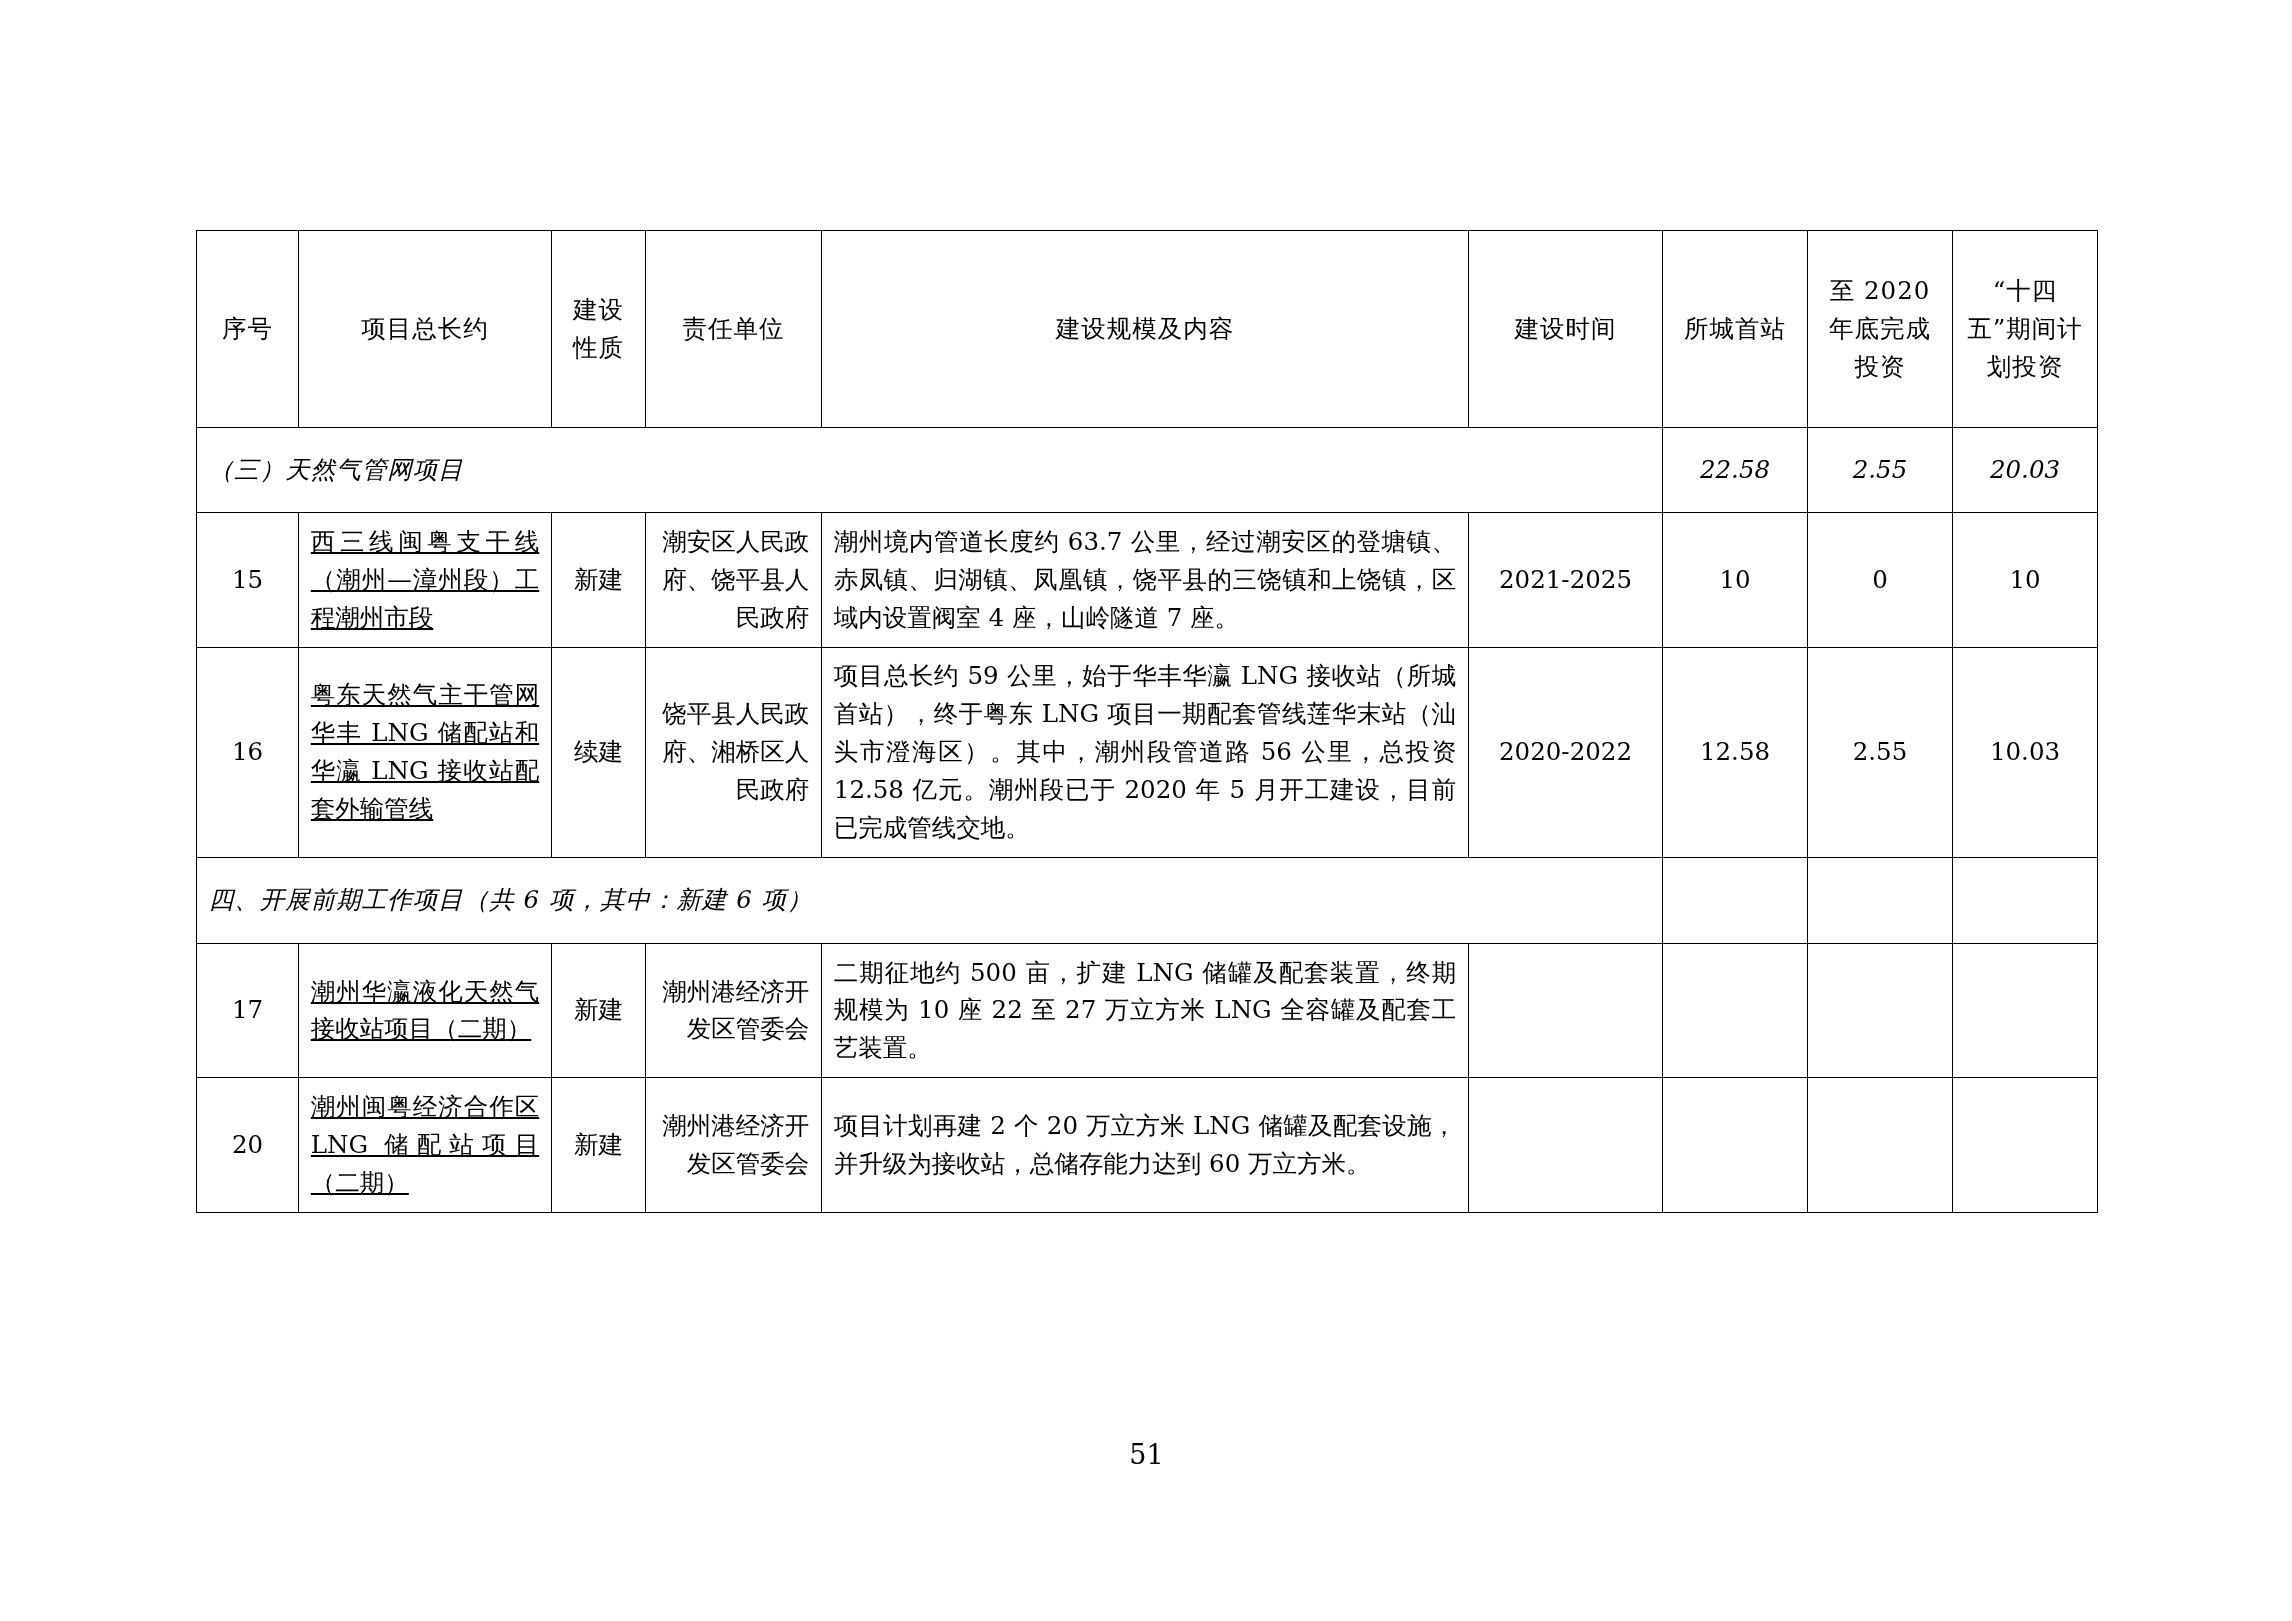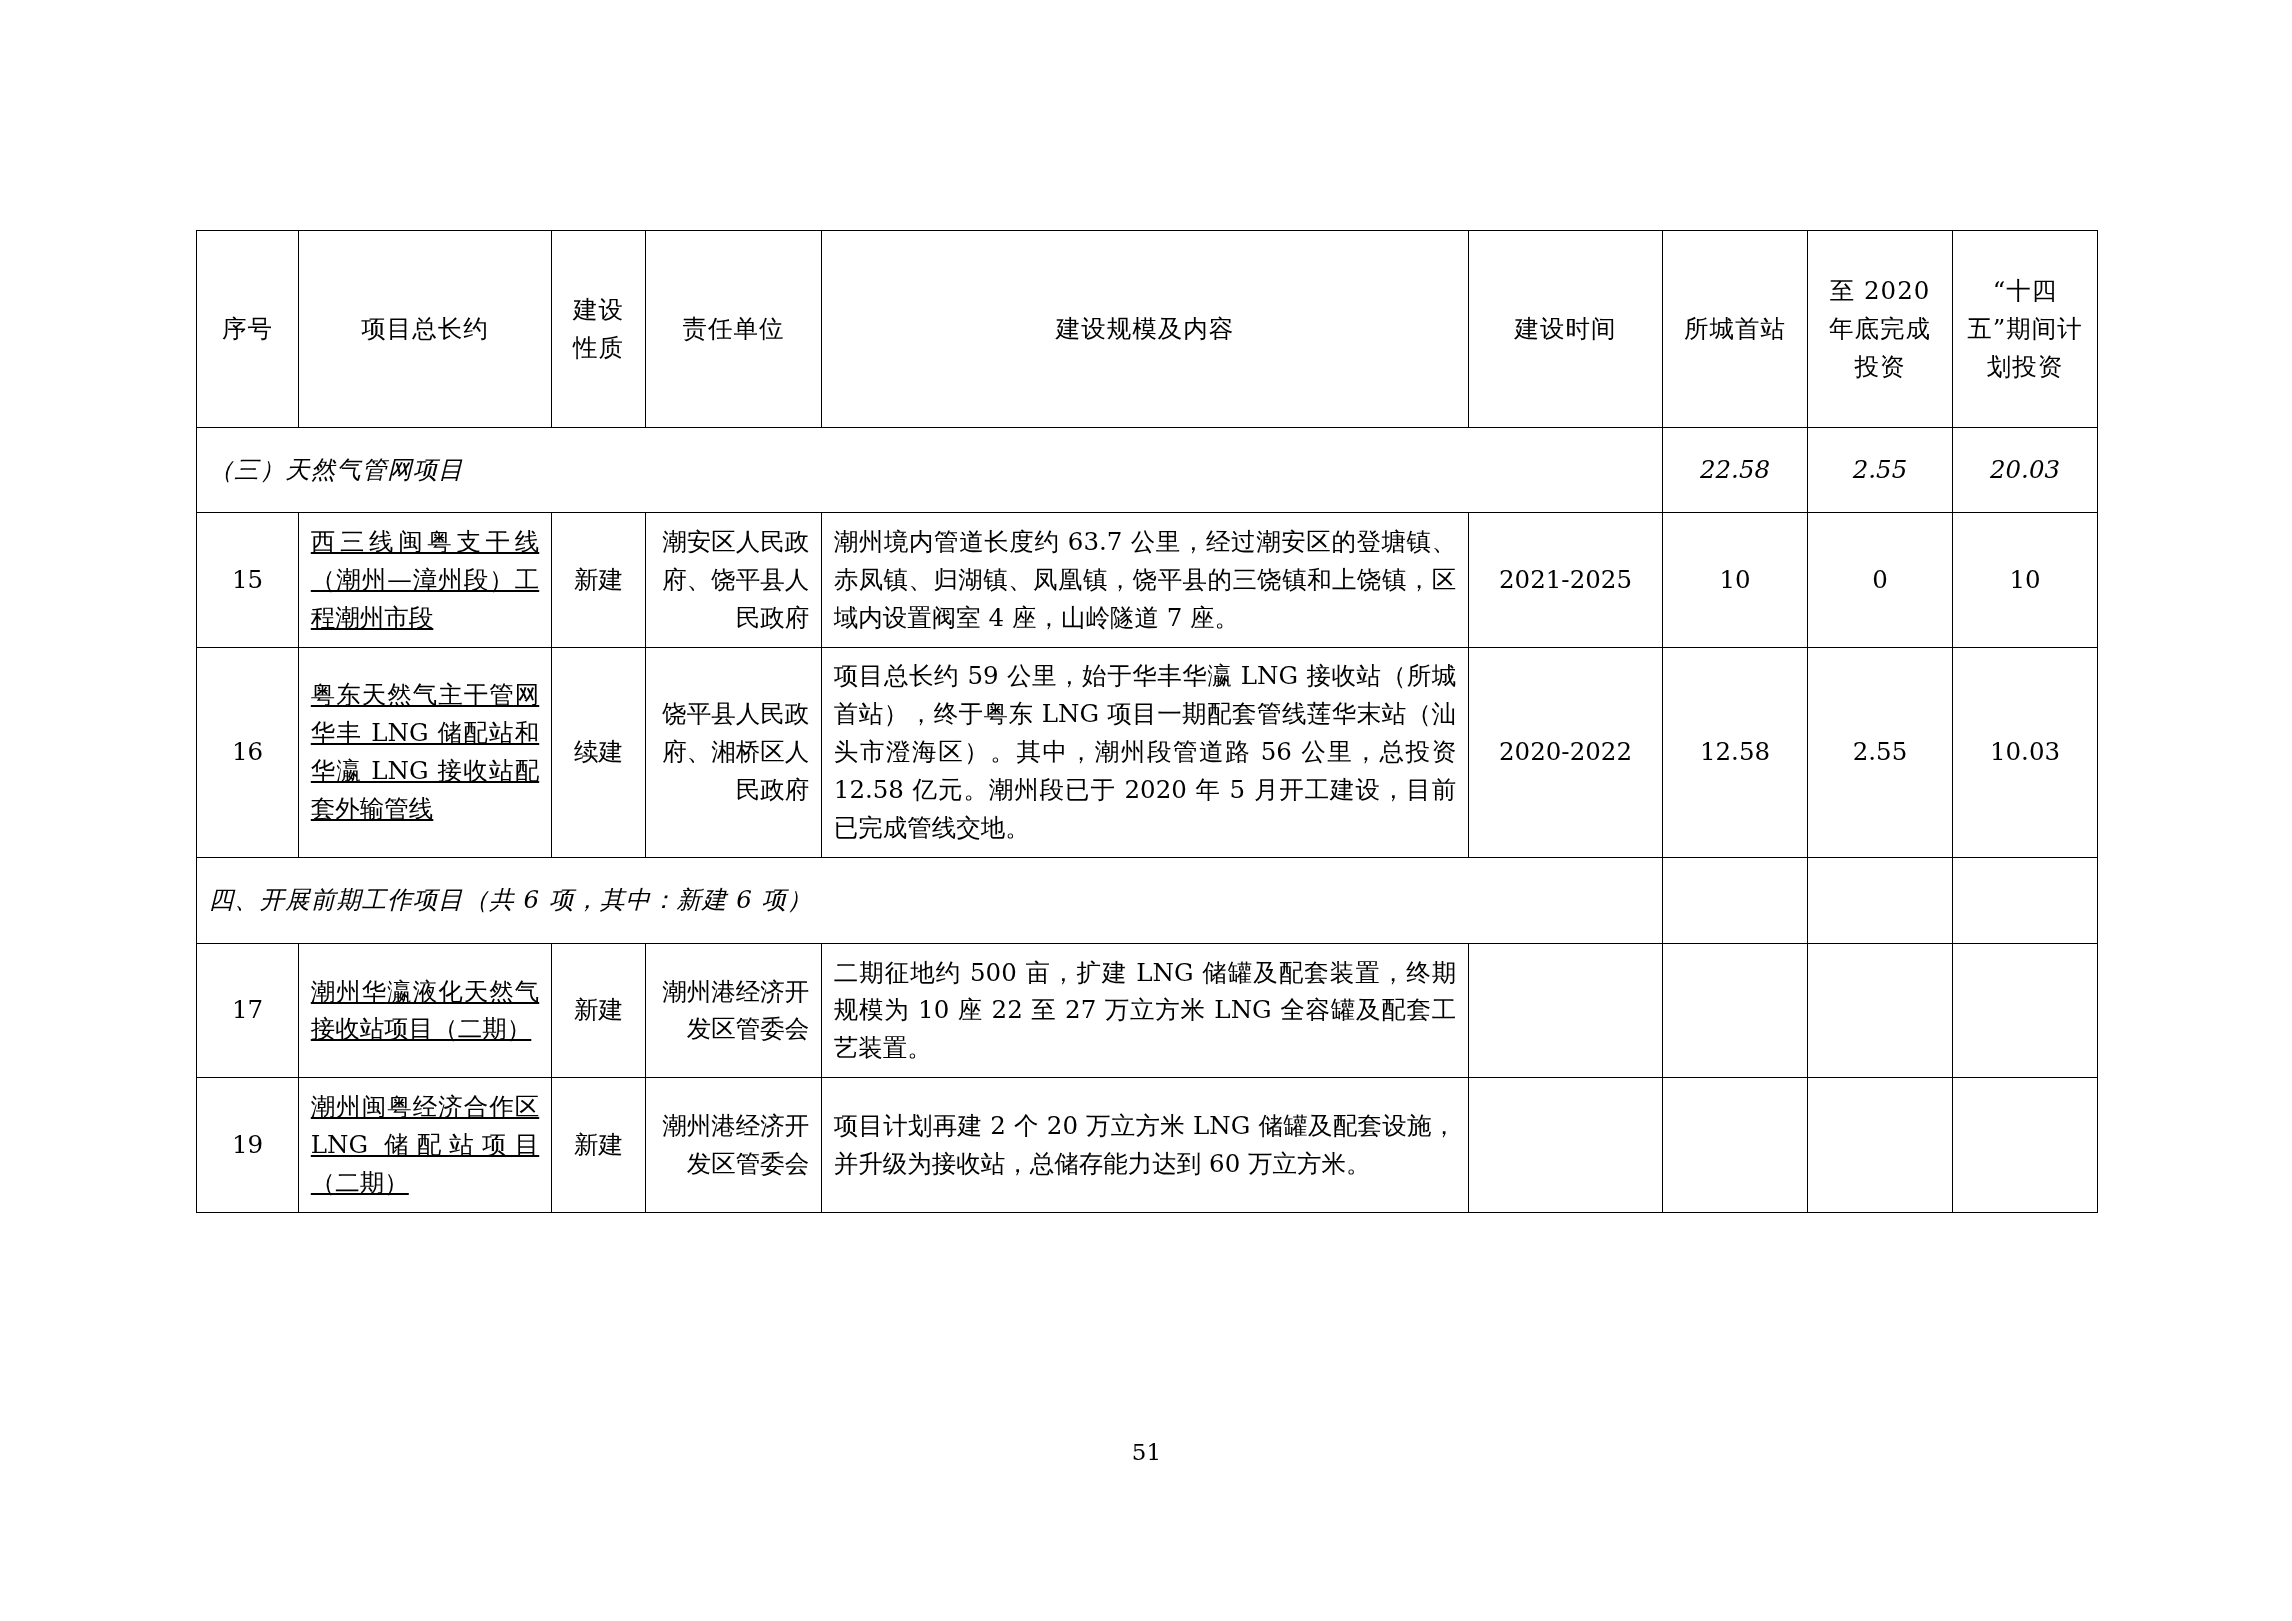--- a/index.html
+++ b/index.html
@@ -81,21 +81,21 @@
   }
   .cell-unit {
     text-align: right;
   }
   .page-number {
     position: absolute;
     left: 0;
     right: 0;
     top: 1439px;
     text-align: center;
-    font-size: 23px;
+    font-size: 27px;
     font-family: "DejaVu Serif", "Liberation Serif", serif;
   }
 </style>
 </head>
 <body>
 
 <div class="page">
 
   <table class="doc-table">
     <colgroup>
@@ -168,21 +168,21 @@
         <td class="ctr">新建</td>
         <td class="cell-unit">潮州港经济开发区管委会</td>
         <td class="just">二期征地约 500 亩，扩建 LNG 储罐及配套装置，终期规模为 10 座 22 至 27 万立方米 LNG 全容罐及配套工艺装置。</td>
         <td class="ctr"></td>
         <td class="ctr"></td>
         <td class="ctr"></td>
         <td class="ctr"></td>
       </tr>
 
       <tr>
-        <td class="ctr">19</td>
+        <td class="ctr">20</td>
         <td class="cell-name">潮州闽粤经济合作区 LNG 储配站项目（二期）</td>
         <td class="ctr">新建</td>
         <td class="cell-unit">潮州港经济开发区管委会</td>
         <td class="just">项目计划再建 2 个 20 万立方米 LNG 储罐及配套设施，并升级为接收站，总储存能力达到 60 万立方米。</td>
         <td class="ctr"></td>
         <td class="ctr"></td>
         <td class="ctr"></td>
         <td class="ctr"></td>
       </tr>
 

